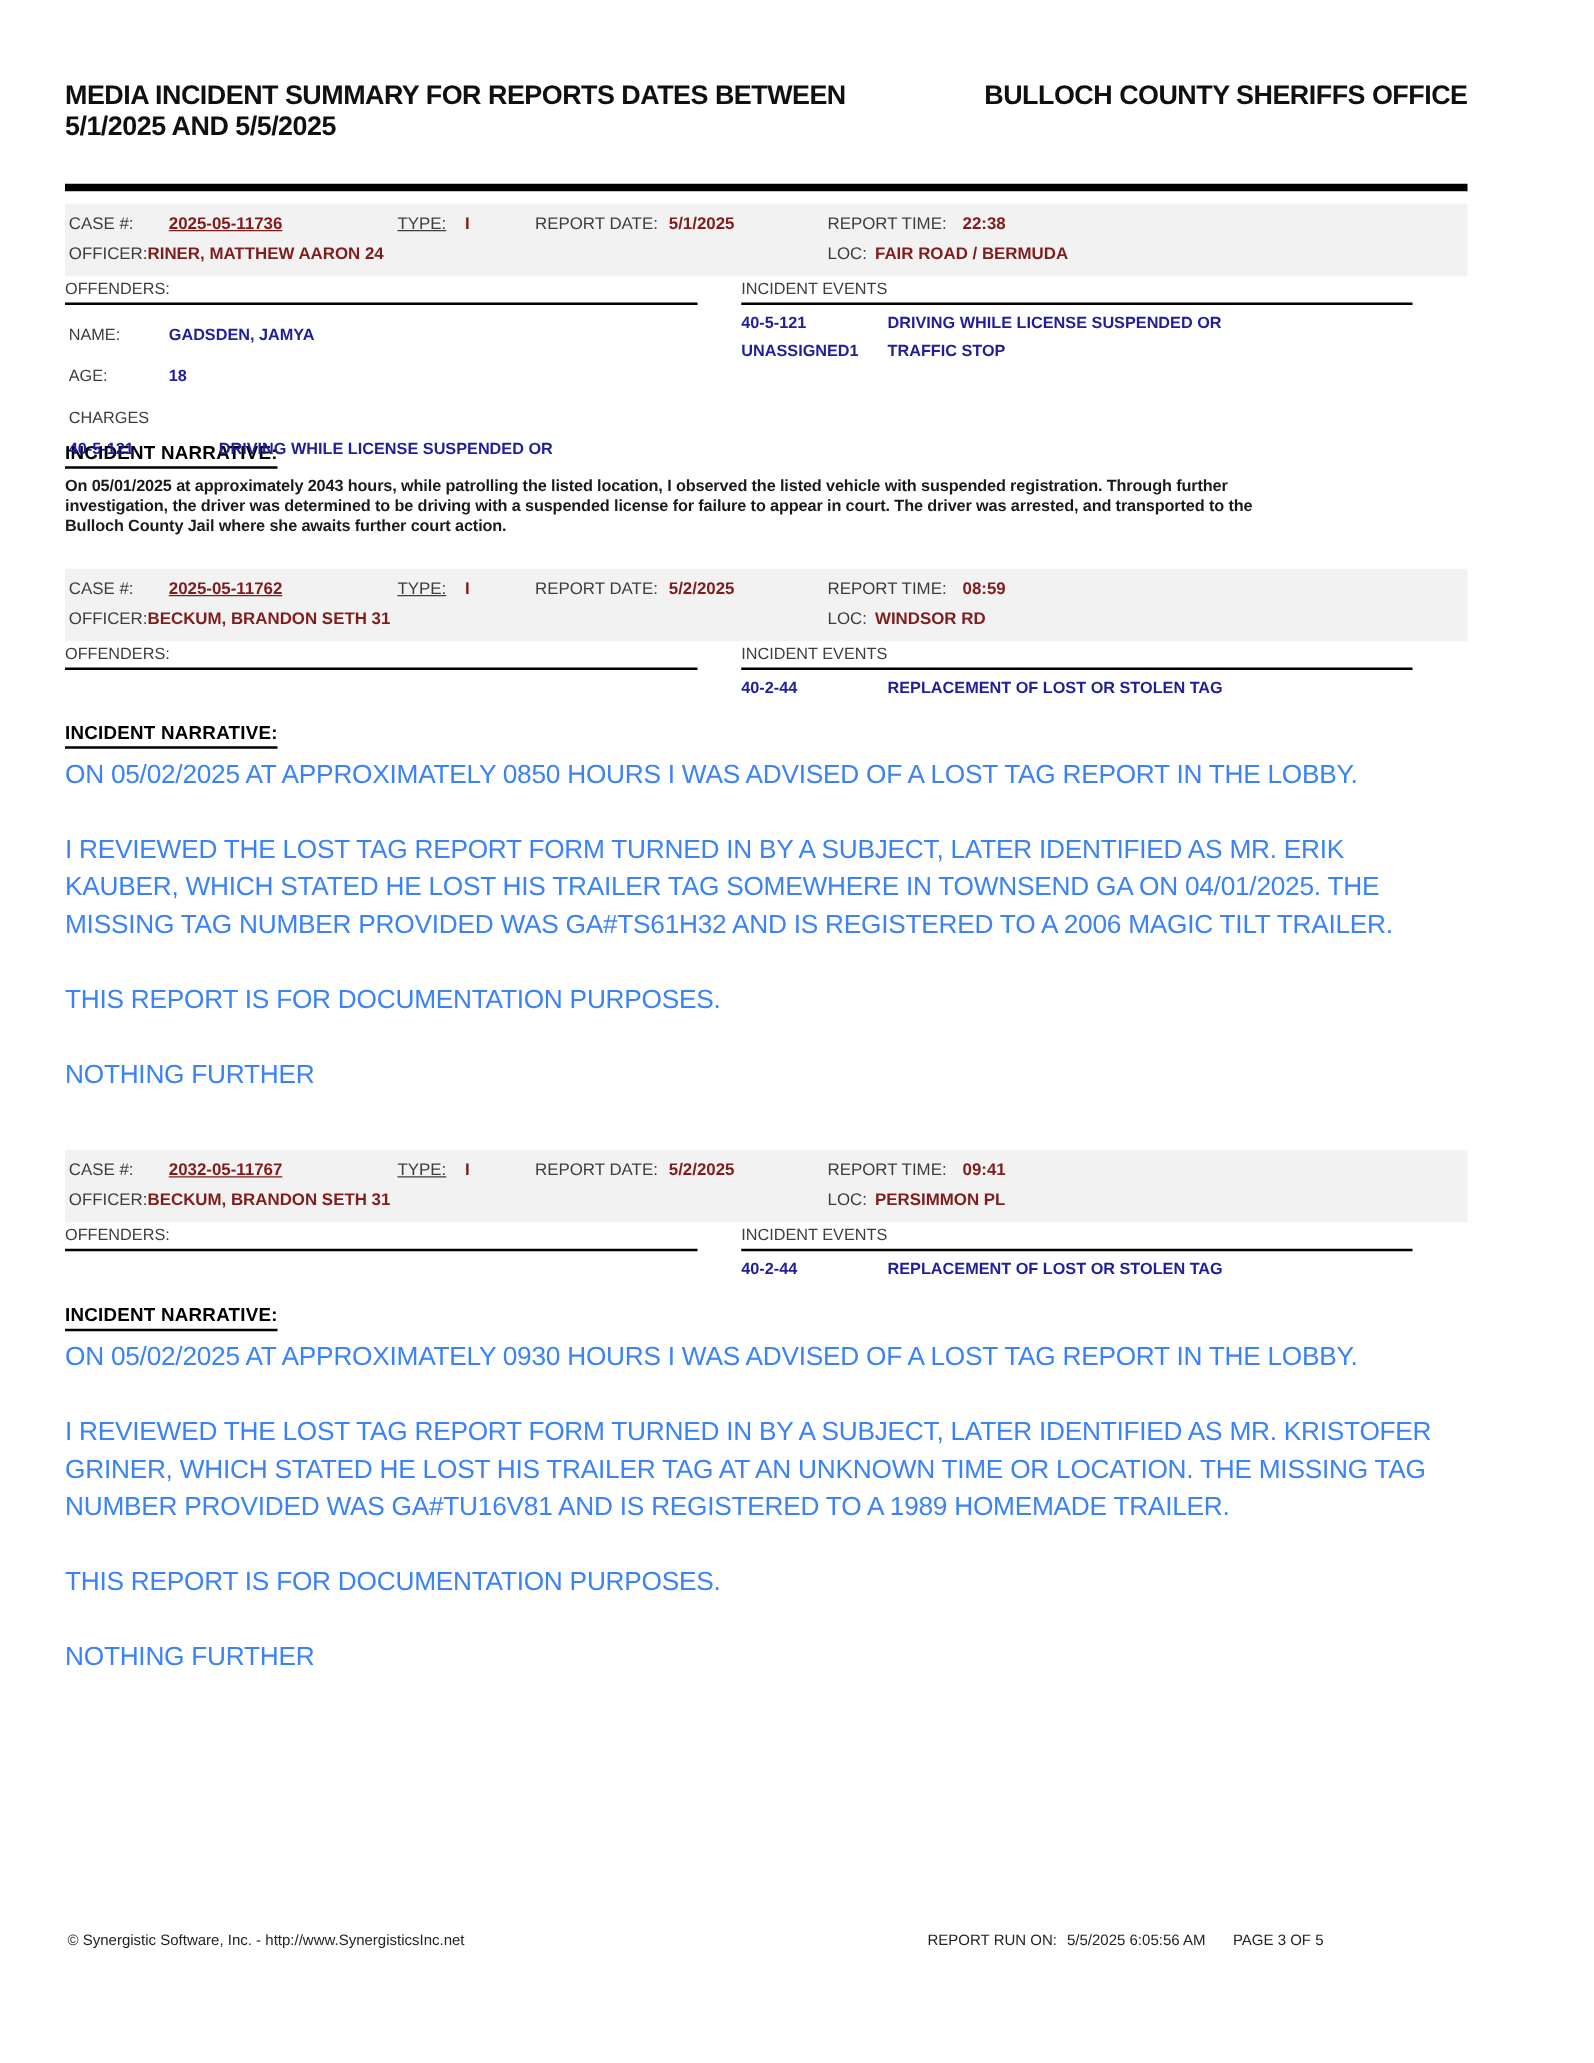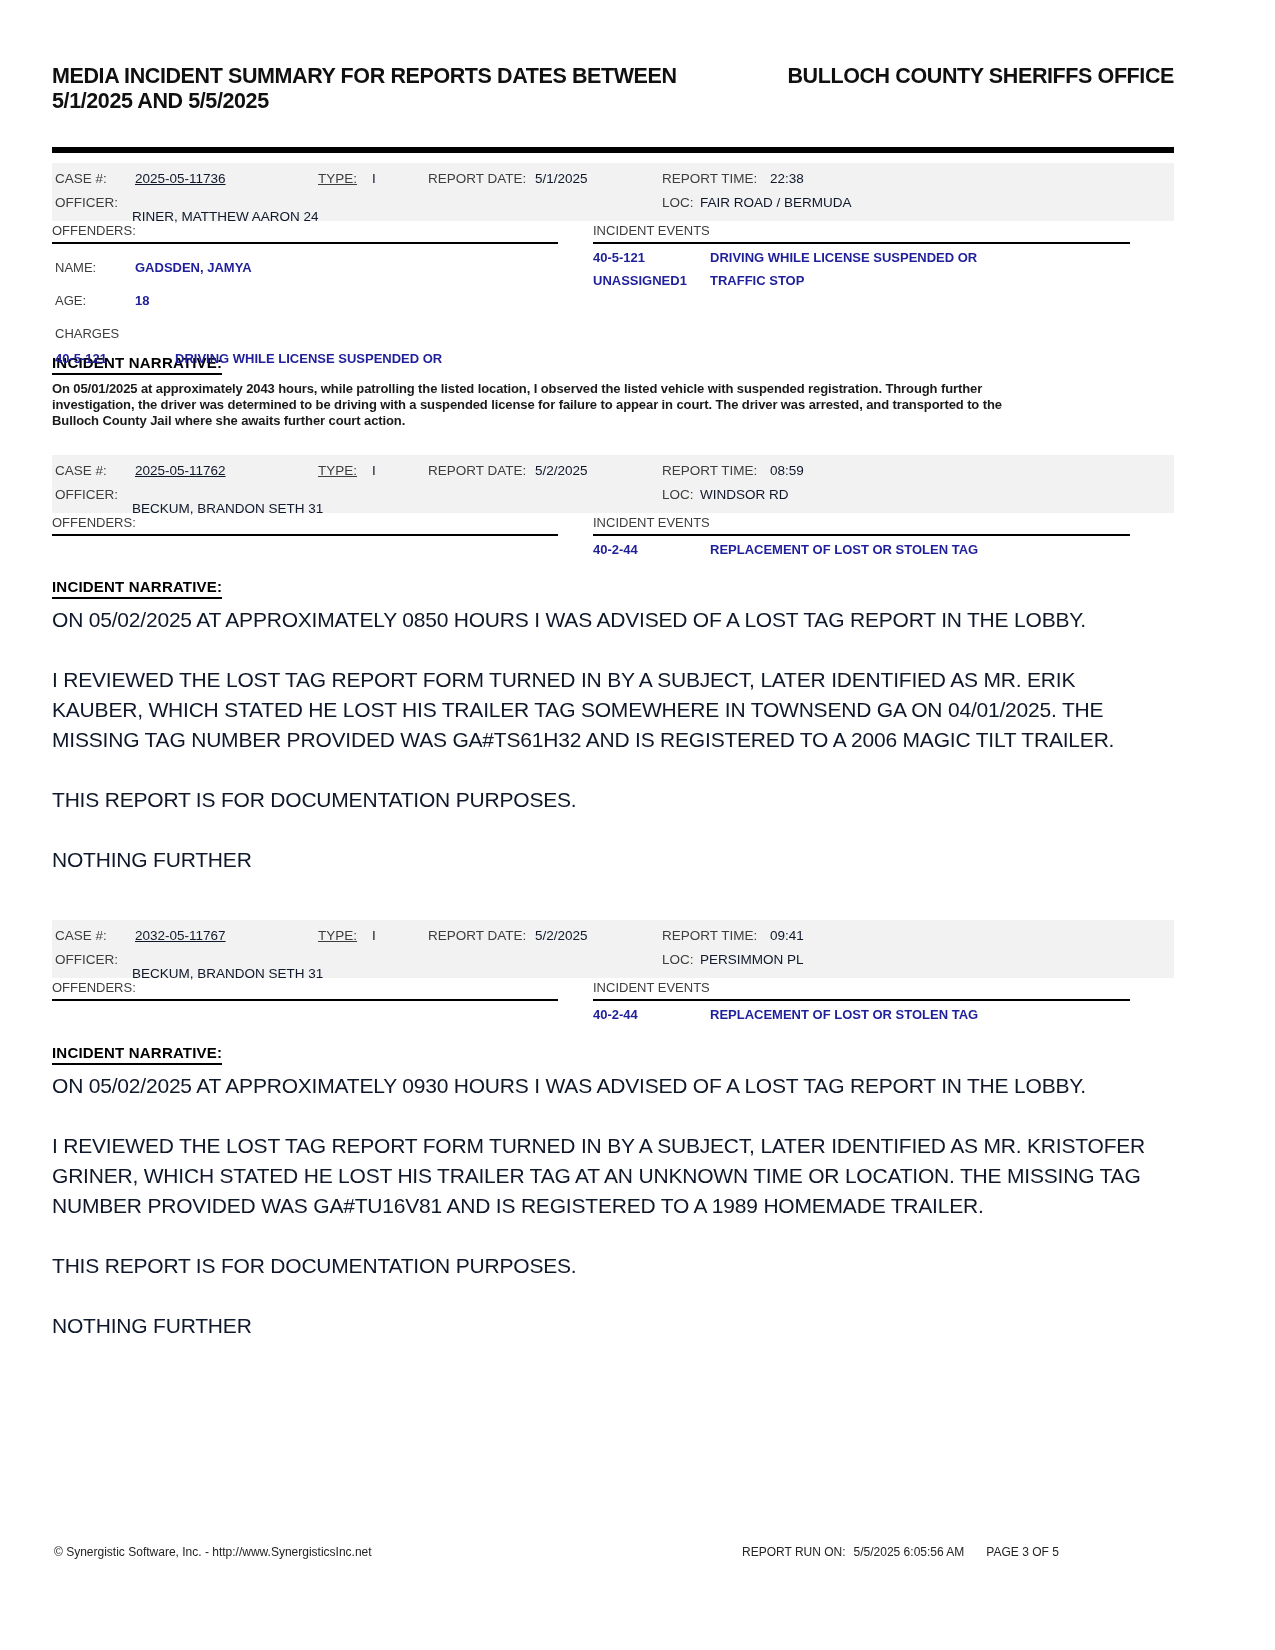--- a/index.html
+++ b/index.html
@@ -17,27 +17,27 @@
   #top-rule{position:absolute;top:147px;left:52px;width:1122px;height:6px;background:#000;}
 
   
   .case-section{position:absolute;left:52px;width:1122px;}
   #case1{top:163px;} #case2{top:455px;} #case3{top:920px;}
 
   .case-head{position:relative;height:58px;background:#f2f2f2;font-size:13.5px;}
   .hrow{position:absolute;left:0;right:0;height:18px;}
   .r1{top:8px;} .r2{top:32px;}
   .lab{position:absolute;color:#3d3d3d;white-space:nowrap;}
-  .val{position:absolute;color:#0f172a;font-weight:normal;white-space:nowrap;}
+  .val{position:absolute;color:#7f1d1d;font-weight:bold;white-space:nowrap;}
   .case-num{text-decoration:underline;cursor:pointer;}
   .l-case{left:3px;} .v-case{left:83px;}
   .l-type{left:266px;text-decoration:underline;} .v-type{left:320px;}
   .l-rdate{left:376px;} .v-rdate{left:483px;}
   .l-rtime{left:610px;} .v-rtime{left:718px;}
-  .l-officer{left:3px;} .v-officer{left:80px;margin-top:14px;}
+  .l-officer{left:3px;} .v-officer{left:66px;}
   .l-loc{left:610px;} .v-loc{left:648px;}
 
   .cols{position:relative;margin-top:2px;font-size:13px;}
   #case1 .cols{height:118px;}
   #case2 .cols,#case3 .cols{height:48px;}
   .col-left{position:absolute;left:0;top:0;width:558px;}
   .col-right{position:absolute;left:541px;top:0;width:581px;}
   .sec-lab{color:#3d3d3d;height:16px;}
   .rule-left{width:506px;height:2px;background:#000;margin-top:3px;}
   .rule-right{width:537px;height:2px;background:#000;margin-top:3px;}
@@ -54,21 +54,21 @@
   .narr-head-wrap{line-height:0;}
   #case1 .narr-head-wrap{margin-top:13px;}
   #case2 .narr-head-wrap{margin-top:15px;}
   #case3 .narr-head-wrap{margin-top:16px;}
   .narr-head{display:inline-block;font-size:15px;line-height:18px;font-weight:bold;color:#000;
     border-bottom:2px solid #000;padding-bottom:1px;letter-spacing:0.2px;}
 
   .narr-small{margin-top:6px;width:1050px;font-size:13px;font-weight:bold;line-height:16px;color:#1a1a1a;letter-spacing:-0.1px;}
   .narr-small .nl{min-height:16px;white-space:nowrap;}
 
-  .narr-large{margin-top:6px;font-size:21px;line-height:30px;color:#0f172a;letter-spacing:-0.2px;}
+  .narr-large{margin-top:6px;font-size:21px;line-height:30px;color:#3b82f6;letter-spacing:-0.2px;}
   .narr-large .nl{min-height:30px;white-space:nowrap;}
 
   
   #footer{position:absolute;top:1545px;left:52px;width:1122px;height:18px;font-size:12px;color:#232323;}
   .f-left{position:absolute;left:2px;top:0;white-space:nowrap;}
   .f-right{position:absolute;left:690px;top:0;white-space:nowrap;}
   .f-right .gap-sm{display:inline-block;width:8px;}
   .f-right .gap-lg{display:inline-block;width:22px;}
 </style>
 </head>

